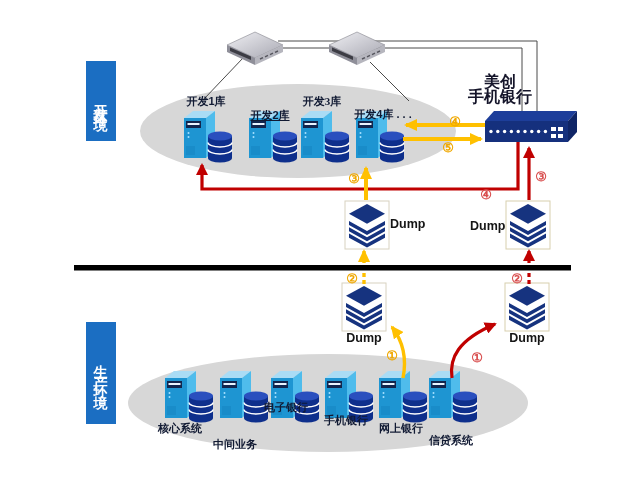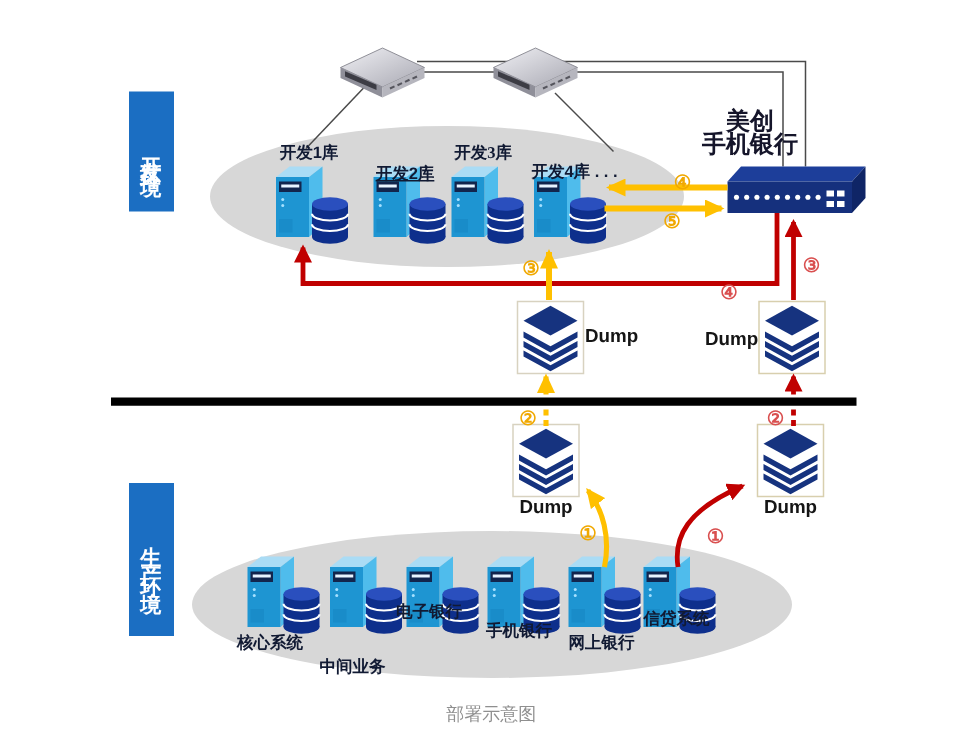--- a/index.html
+++ b/index.html
@@ -171,21 +171,21 @@
 <div class="srvlab" style="left:174px;top:94px;">开发1库</div>
 <div class="srvlab" style="left:238px;top:108px;text-decoration:underline;">开发2库</div>
 <div class="srvlab" style="left:290px;top:94px;font-family:Liberation Serif, serif;">开发3库</div>
 <div class="srvlab" style="left:351px;top:107px;">开发4库 . . .</div>
 
 <div class="srvlab" style="left:148px;top:421px;">核心系统</div>
 <div class="srvlab" style="left:203px;top:437px;">中间业务</div>
 <div class="srvlab" style="left:254px;top:400px;">电子银行</div>
 <div class="srvlab" style="left:314px;top:413px;">手机银行</div>
 <div class="srvlab" style="left:369px;top:421px;">网上银行</div>
-<div class="srvlab" style="left:419px;top:405px;">信贷系统</div>
+<div class="srvlab" style="left:419px;top:433px;">信贷系统</div>
 
 <div class="masklab">
   <div>美创</div>
   <div>手机银行</div>
 </div>
 
 
 <div class="dumplab" style="left:390px;top:217px;">Dump</div>
 <div class="dumplab" style="left:470px;top:219px;">Dump</div>
 <div class="dumplab" style="left:342px;top:331px;width:44px;text-align:center;">Dump</div>
@@ -194,15 +194,14 @@
 <div class="badge y" style="left:447px;top:114px;">④</div>
 <div class="badge y" style="left:440px;top:140px;">⑤</div>
 <div class="badge y" style="left:346px;top:171px;">③</div>
 <div class="badge y" style="left:344px;top:271px;">②</div>
 <div class="badge y" style="left:384px;top:348px;">①</div>
 <div class="badge r" style="left:478px;top:187px;">④</div>
 <div class="badge r" style="left:533px;top:169px;">③</div>
 <div class="badge r" style="left:509px;top:271px;">②</div>
 <div class="badge r" style="left:469px;top:350px;">①</div>
 
-<div class="caption">部署示意图</div>
 
 </div>
 
 </body></html>

